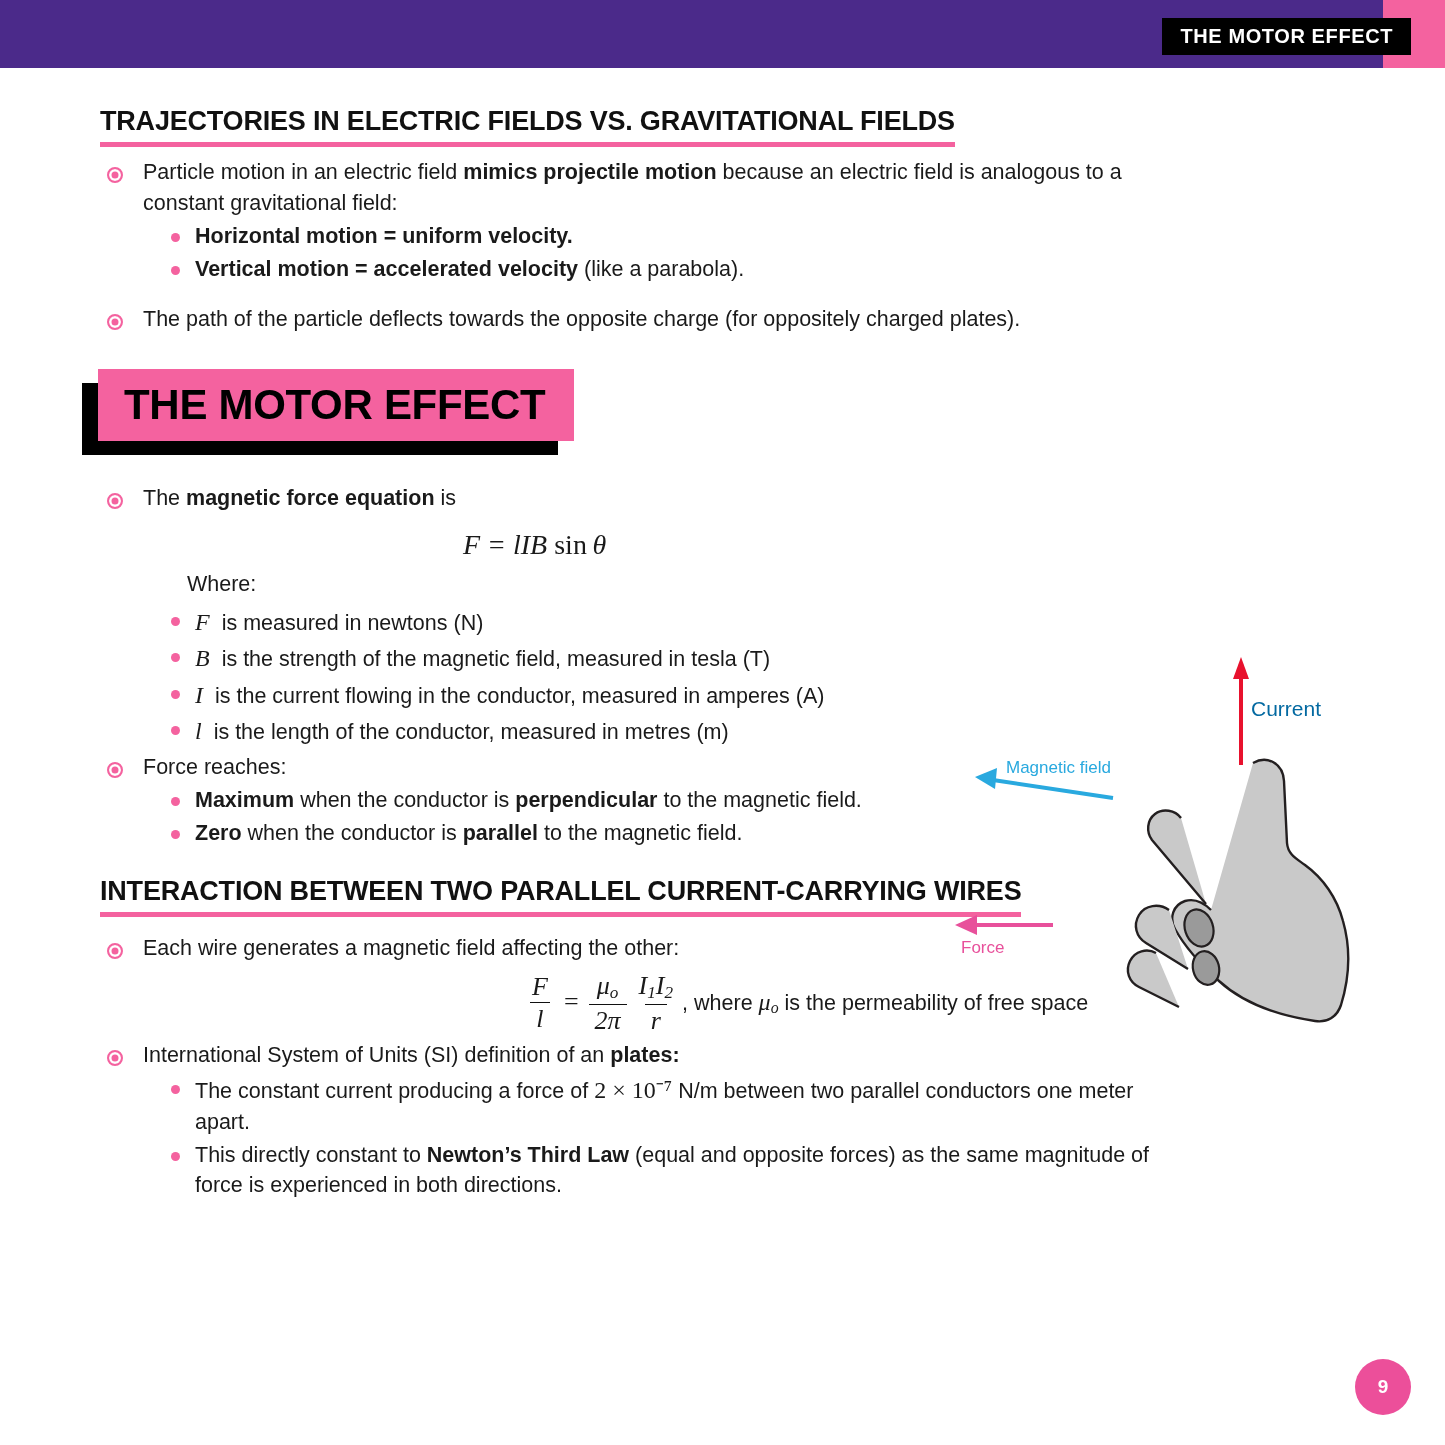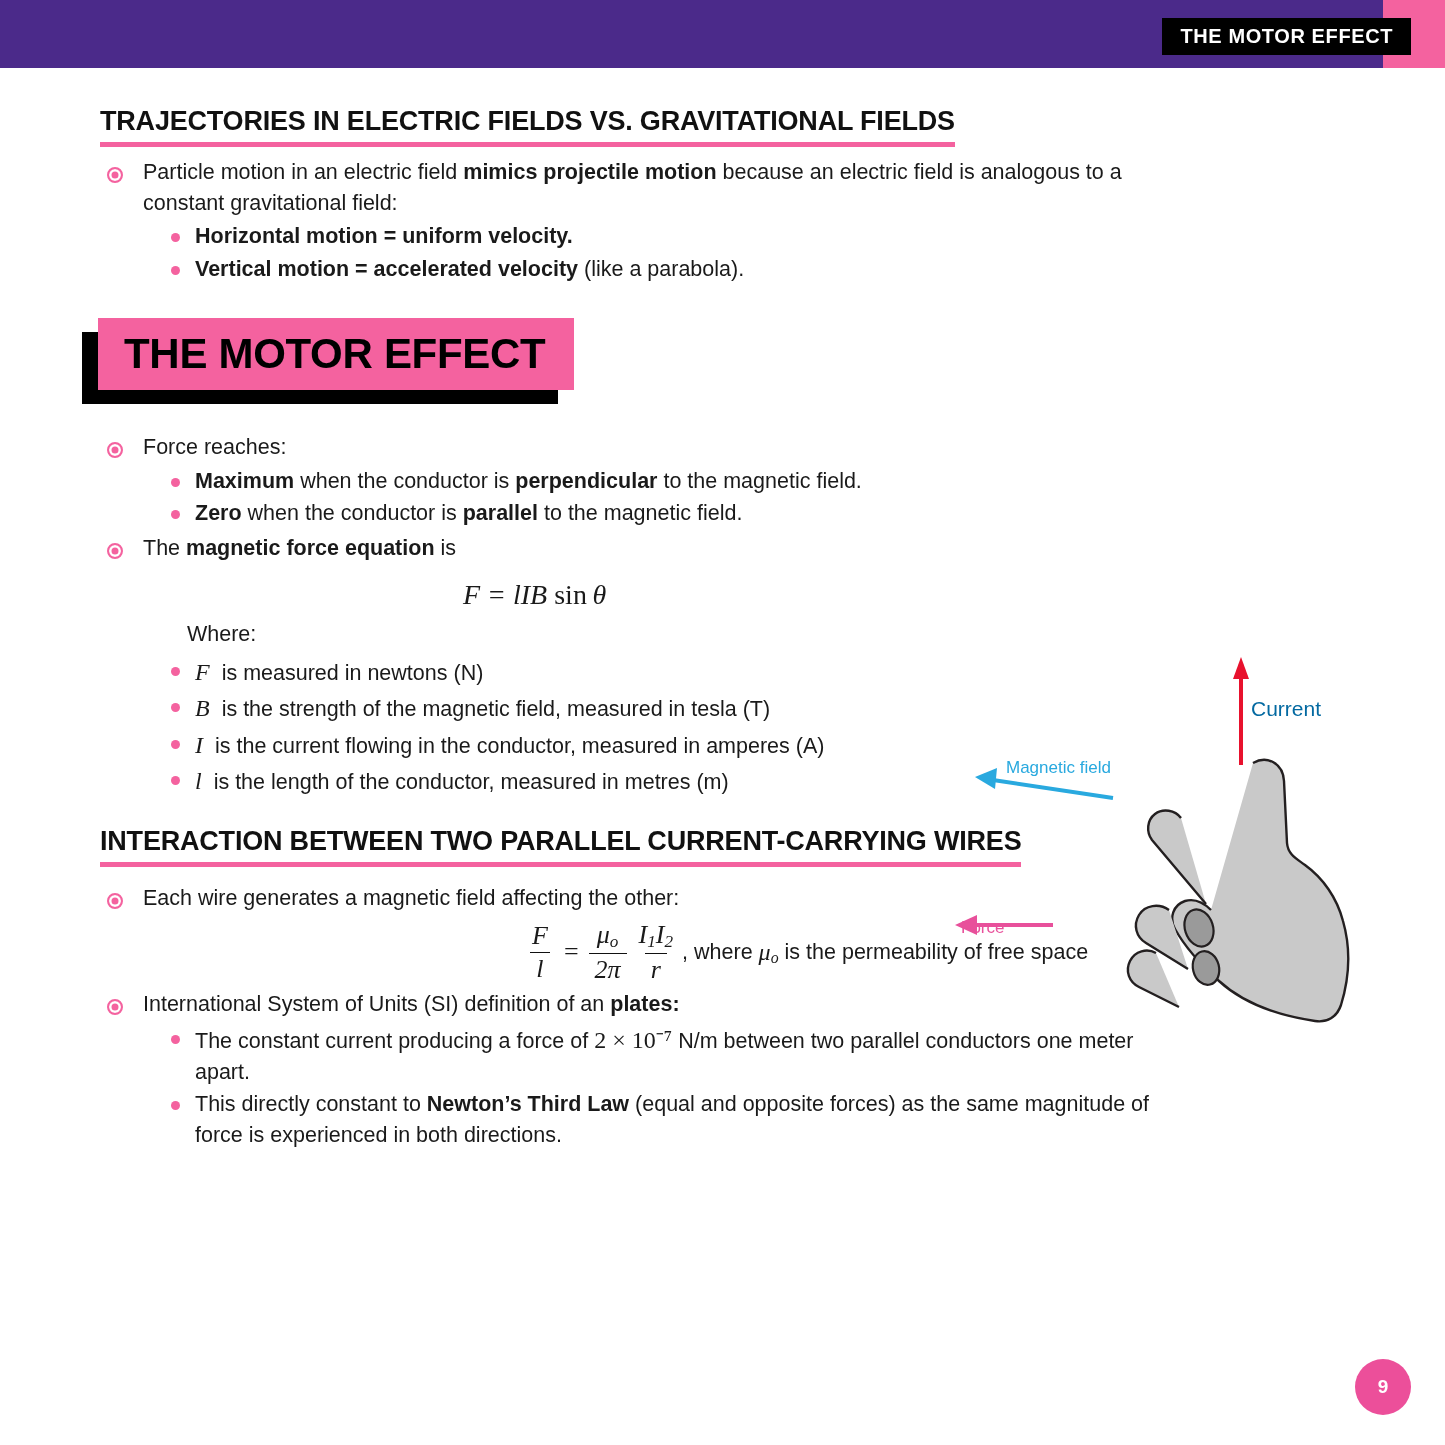--- a/index.html
+++ b/index.html
@@ -215,21 +215,21 @@
     font-size: 17px;
     left: 53px;
     top: 103px;
     text-align: right;
   }
   .label-force {
     position: absolute;
     color: #e8509b;
     font-size: 17px;
     left: 8px;
-    top: 263px;
+    top: 283px;
   }
 
   
   .page-badge {
     position: absolute;
     right: 34px;
     bottom: 30px;
     width: 56px;
     height: 56px;
     border-radius: 50%;
@@ -257,51 +257,54 @@
   </div>
 
   <ul class="lvl1">
     <li>
       <span>Particle motion in an electric field </span><b>mimics projectile motion</b><span> because an electric field is analogous to a constant gravitational field:</span>
       <ul class="lvl2">
         <li><b>Horizontal motion = uniform velocity.</b><span></span></li>
         <li><b>Vertical motion = accelerated velocity</b><span> (like a parabola).</span></li>
       </ul>
     </li>
+    <li style="margin-top:20px;">
+      <span>The path of the particle deflects towards the opposite charge (for oppositely charged plates).</span>
+    </li>
   </ul>
 
   <div class="title-block">
     <div class="title-shadow"></div>
     <div class="title-pink"></div>
     <div class="title-text">THE MOTOR EFFECT</div>
   </div>
 
 
   <ul class="lvl1" style="margin-top:22px; max-width:930px;">
     <li>
-      <span>Force reaches:</span>
-      <ul class="lvl2">
-        <li><b>Maximum</b><span> when the conductor is </span><b>perpendicular</b><span> to the magnetic field.</span></li>
-        <li><b>Zero</b><span> when the conductor is </span><b>parallel</b><span> to the magnetic field.</span></li>
-      </ul>
-    </li>
-
-    <li>
       <span>The </span><b>magnetic force equation</b><span> is</span>
 
       <div class="formula-main">
         <span>F&nbsp;=&nbsp;lIB<span class="up">&nbsp;sin</span> θ</span>
       </div>
       <div class="where-label">Where:</div>
 
       <ul class="lvl2" style="margin-top:6px;">
         <li><span class="mathvar">F</span>&nbsp;<span> is measured in newtons (N)</span></li>
         <li><span class="mathvar">B</span>&nbsp;<span> is the strength of the magnetic field, measured in tesla (T)</span></li>
         <li><span class="mathvar">I</span>&nbsp;<span> is the current flowing in the conductor, measured in amperes (A)</span></li>
         <li><span class="mathvar">l</span>&nbsp;<span> is the length of the conductor, measured in metres (m)</span></li>
+      </ul>
+    </li>
+
+    <li>
+      <span>Force reaches:</span>
+      <ul class="lvl2">
+        <li><b>Maximum</b><span> when the conductor is </span><b>perpendicular</b><span> to the magnetic field.</span></li>
+        <li><b>Zero</b><span> when the conductor is </span><b>parallel</b><span> to the magnetic field.</span></li>
       </ul>
     </li>
   </ul>
 
   <div class="heading-wrap" style="margin-top:28px;">
     <h2 class="section-heading">INTERACTION BETWEEN TWO PARALLEL CURRENT-CARRYING WIRES</h2>
   </div>
 
   <ul class="lvl1" style="margin-top:16px; max-width:1260px;">
     <li>

